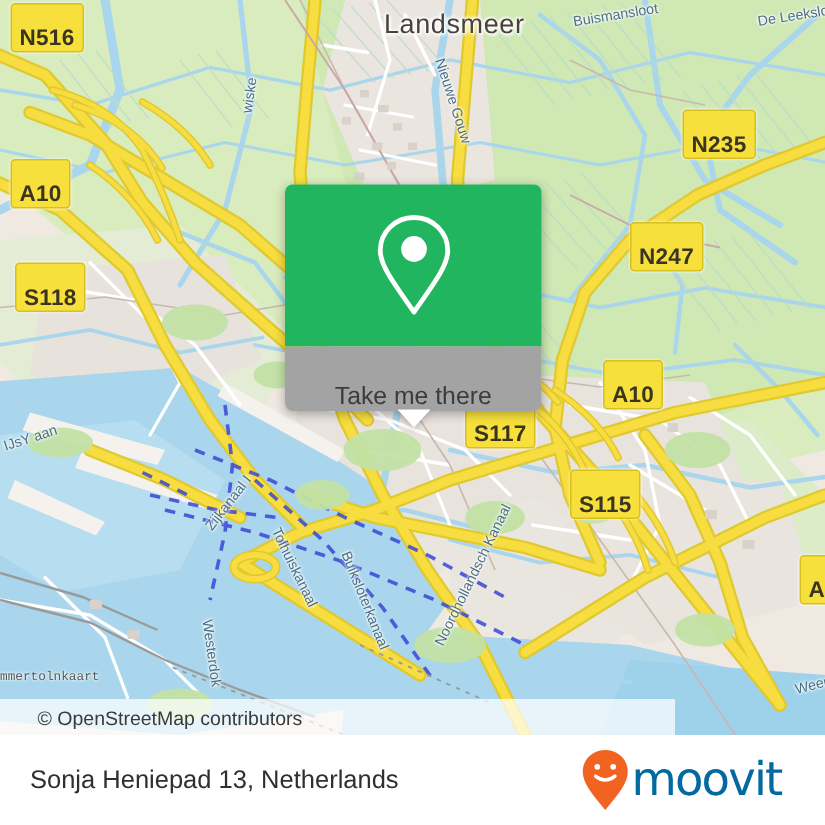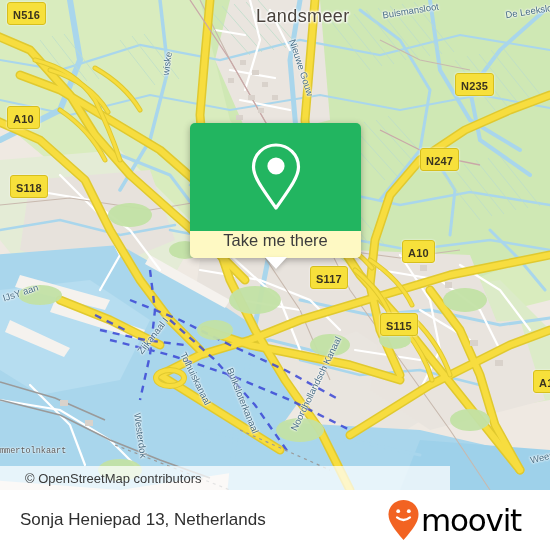--- a/index.html
+++ b/index.html
@@ -58,24 +58,24 @@
     font-family: Liberation Mono, monospace;
   }
 
   
   .shield {
     position: absolute;
     background: #f7e03b;
     border: 1.6px solid #d6bf1e;
     border-radius: 3px;
     color: #3a3420;
-    font-size: 11px;
+    font-size: 15px;
     font-weight: bold;
     font-family: "Liberation Sans", sans-serif;
-    padding: 6px 5px 2px 5px;
+    padding: 16px 5px 2px 5px;
     line-height: 13px;
     box-shadow: 0 0 2px rgba(255,255,255,.9);
     letter-spacing: .2px;
     text-align: right;
   }
 
   
   #poi-card {
     position: absolute;
     left: 190px;
@@ -87,25 +87,25 @@
   }
   #poi-card-top {
     height: 108px;
     background: #22b560;
     border-radius: 5px 5px 0 0;
     display: flex;
     align-items: center;
     justify-content: center;
   }
   #poi-card-bottom {
-    height: 27px;
-    background: #fef9c3;
+    height: 43px;
+    background: #a3a3a3;
     border-radius: 0 0 5px 5px;
     display: flex;
-    align-items: flex-start;
+    align-items: flex-end;
     justify-content: center;
     position: relative;
   }
   #poi-card-label {
     font-size: 16.5px;
     color: #3c3c3c;
     font-family: "Liberation Sans", sans-serif;
   }
   #poi-card-tail {
     position: absolute;
@@ -159,21 +159,21 @@
     z-index: 2;
   }
   #brand-logo {
     position: relative;
     display: flex;
     align-items: center;
     z-index: 2;
   }
   #brand-wordmark {
     font-size: 31px;
-    color: #000000;
+    color: #0369a1;
     font-family: "DejaVu Sans", sans-serif;
     letter-spacing: -1.2px;
     margin-left: 1px;
     line-height: 31px;
   }
 </style>
 </head>
 <body>
 
 <div id="app">

